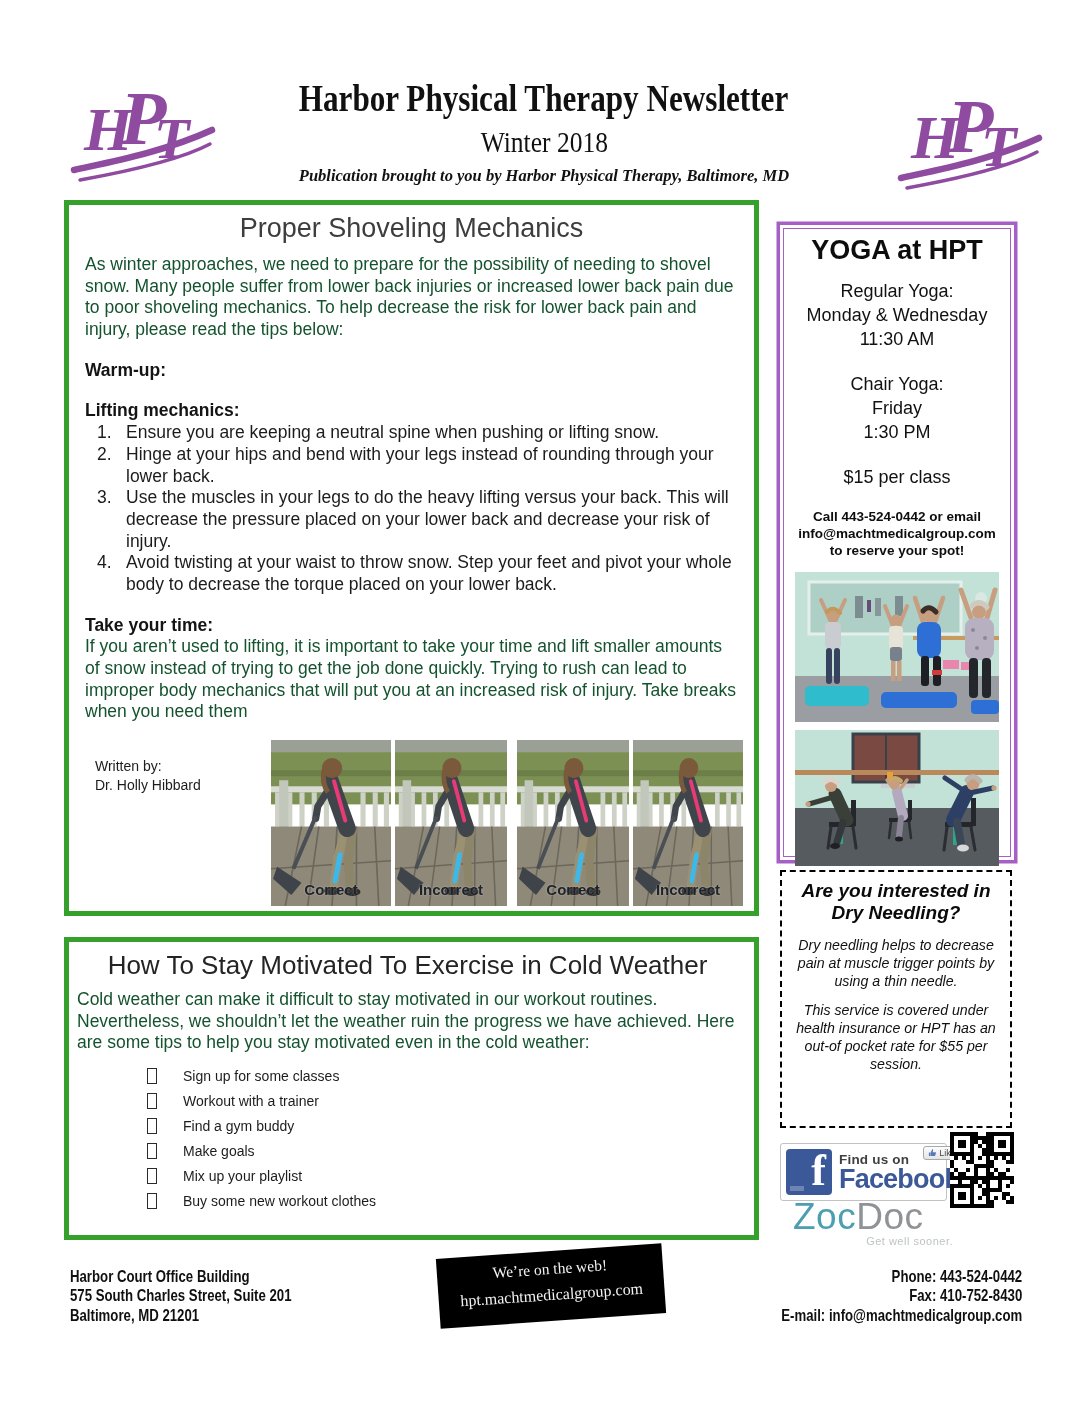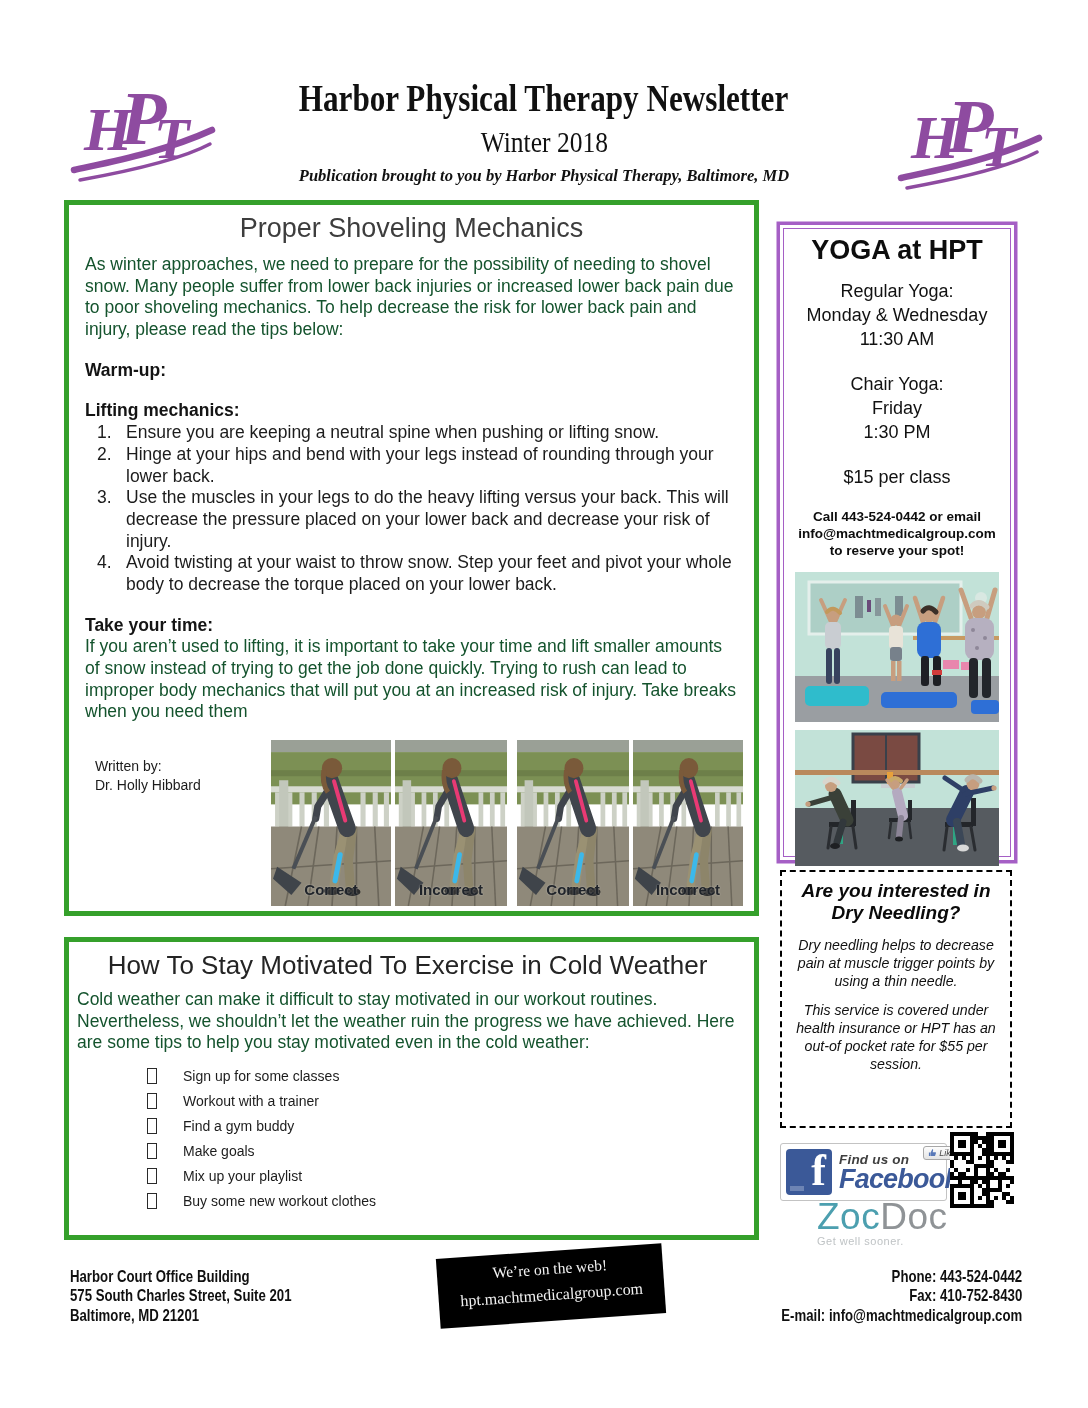--- a/index.html
+++ b/index.html
@@ -67,32 +67,32 @@
   .dline{font-style:italic;font-size:14.2px;line-height:1.27;color:#101010;margin-top:11px;}
 
   
   .fb-badge{left:780px;top:1143px;width:167px;height:58px;background:#fff;border:1px solid #c3c3c3;
             border-radius:3px;display:flex;align-items:center;padding:5px;}
   .fb-f{width:46px;height:46px;background:#3B5998;border-radius:4px;position:relative;flex:none;
         color:#fff;font-family:"Liberation Serif",serif;font-weight:700;font-size:44px;
         overflow:hidden;}
   .fb-f .fch{position:absolute;right:6px;top:-4px;}
   .fb-f .fbar{position:absolute;left:4px;bottom:4px;width:14px;height:5px;background:#6d84b4;}
-  .fb-texts{margin-left:7px;position:relative;flex:1;font-style:italic;}
+  .fb-texts{margin-left:7px;position:relative;flex:1;}
   .fb-findus{font-size:13.5px;font-weight:700;color:#3f3f3f;letter-spacing:.2px;}
   .fb-name{font-size:27px;font-weight:700;color:#3B5998;letter-spacing:-.8px;line-height:.95;}
   .fb-like{position:absolute;right:-2px;top:-6px;border:1px solid #a8a8a8;border-radius:3px;
            background:linear-gradient(#fdfdfd,#e4e4e4);font-size:9px;color:#4a4a4a;
            padding:1px 4px;display:flex;align-items:center;gap:2px;}
   .qr{left:950px;top:1132px;}
-  .zocdoc{left:817px;top:1198px;width:160px;}
+  .zocdoc{left:793px;top:1198px;width:160px;}
   .zd-word{font-size:37px;letter-spacing:.5px;line-height:1;}
   .zd-zoc{color:#4C9FAF;}
   .zd-doc{color:#8f9396;}
-  .zd-tag{font-size:11px;color:#bfc3c5;text-align:left;margin-top:0px;letter-spacing:.5px;}
+  .zd-tag{font-size:11px;color:#bfc3c5;text-align:right;margin-top:0px;letter-spacing:.5px;}
 
   
   .f-addr{left:70px;top:1267px;font-size:16.5px;font-weight:700;line-height:1.18;color:#101010;
           transform:scaleX(.8);transform-origin:0 0;white-space:nowrap;}
   .f-contact{right:66px;top:1267px;font-size:16.5px;font-weight:700;line-height:1.18;color:#101010;
              text-align:right;transform:scaleX(.8);transform-origin:100% 0;white-space:nowrap;}
   .webbox{left:438px;top:1251px;width:226px;height:70px;background:#000;transform:rotate(-4deg);
           text-align:center;color:#f2f2f2;font-family:"Liberation Serif",serif;padding-top:9px;}
   .webbox .w1{font-size:15.5px;}
   .webbox .w2{font-size:16px;margin-top:8px;}

